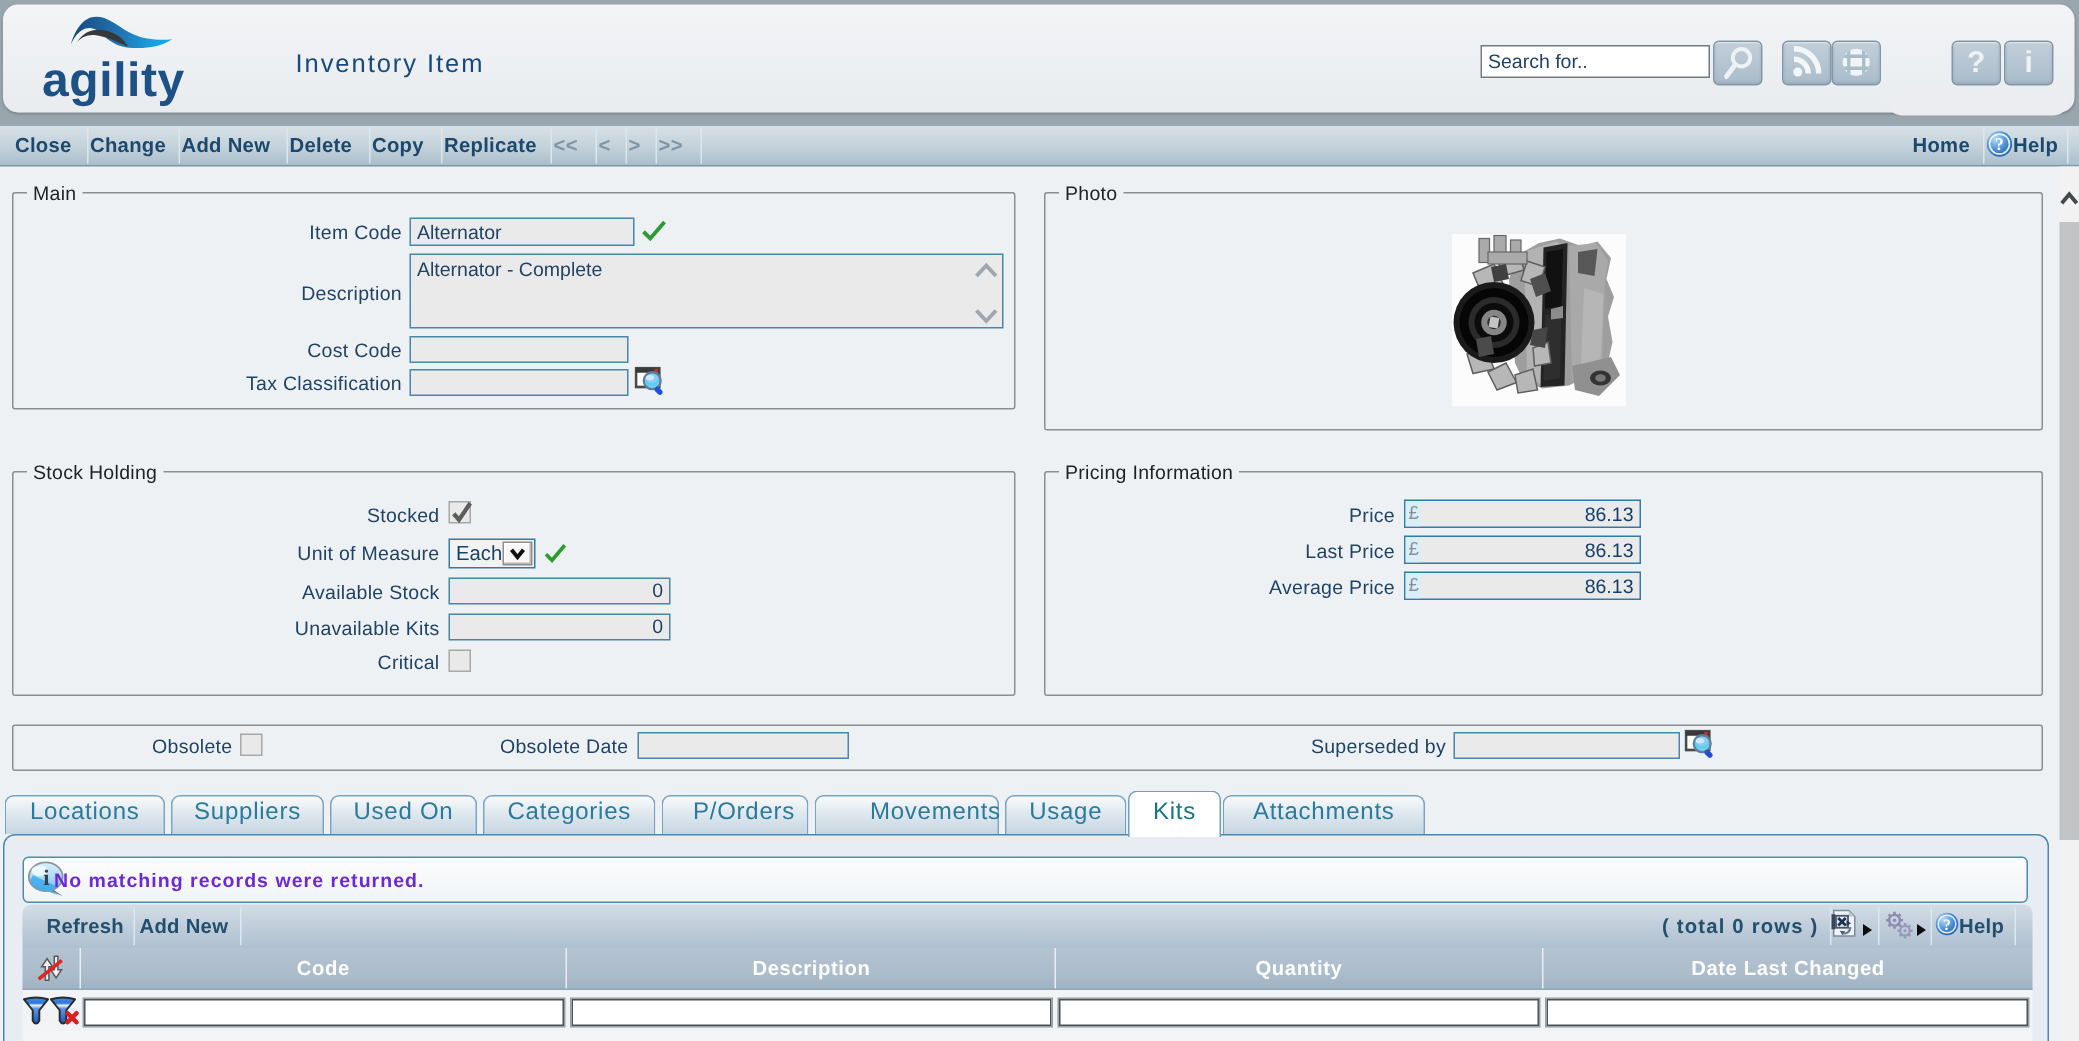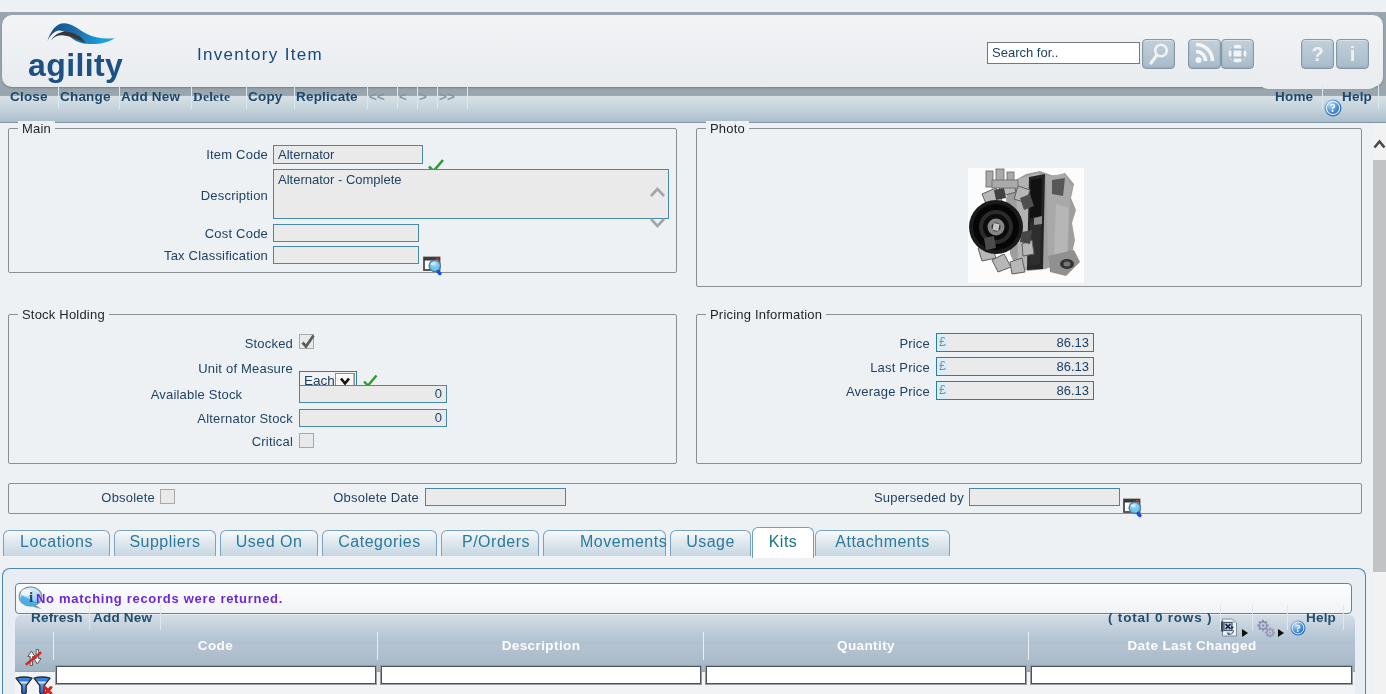--- a/index.html
+++ b/index.html
@@ -1,18 +1,18 @@
 <!DOCTYPE html>
 <html><head>
 <meta charset="utf-8">
 <style>
 * { margin:0; padding:0; box-sizing:border-box; }
 html,body { width:1386px; height:694px; overflow:hidden; }
 body { font-family:"Liberation Sans", sans-serif; background:#eef1f4; position:relative; }
-.abs { position:absolute;margin-top:12px; }
+.abs { position:absolute; }
 .lbl { position:absolute; font-size:13px; color:#1f4265; letter-spacing:0.2px; text-align:right; white-space:nowrap; }
 .inp { position:absolute; background:#eaeaea; border:1px solid #4788a8; font-size:13px; color:#1f4265; }
 .fs { position:absolute; border:1px solid #8b8f92; border-radius:2px; }
 .leg { position:absolute; font-size:13px; color:#1d2124; background:#eef1f4; padding:0 4px; white-space:nowrap; letter-spacing:0.2px; }
 .cb { position:absolute; width:15px; height:15px; background:#e9e9e9; border:1px solid #a8a8a8; }
 .tab { position:absolute; top:530px; height:26px; border:1px solid #79a3c2; border-bottom:none; border-radius:6px 6px 0 0; background:linear-gradient(#f8fafc, #dfe8ee 45%, #c7d6e2); color:#2b799c; text-align:center; font-size:16px; color:#2b7a9d; line-height:22px; letter-spacing:0.5px; }
 .hbtn { width:33px; height:30px; border-radius:4px; background:linear-gradient(#c2cfd9,#a9bcca); border:1px solid #8298a7; box-shadow:inset 0 1px 0 #d8e1e8, inset 0 -1px 2px #96aab8; }
 .tbtn { position:absolute; top:83px; height:28px; line-height:27px; font-size:13.5px; font-weight:bold; color:#1d486d; letter-spacing:0.2px; text-align:left; }
 .tsep { position:absolute; top:85px; height:24px; width:1px; background:#dbe7ee; }
 .arr { color:#7e95a6; font-weight:bold; font-size:13.5px; }
@@ -86,21 +86,21 @@
 <div class="hbtn abs" style="left:1336px;top:27px;font-size:20px;font-weight:bold;color:#eef2f5;text-align:center;line-height:28px;">i</div>
 
 <div class="abs" style="left:0;top:83px;width:1386px;height:28px;background:linear-gradient(#d7e0e6,#c3d1da 55%,#a9bfcc);border-top:1px solid #97abb8;border-bottom:1px solid #8095a3;"></div>
 <div id="toolbar-items">
 <div class="tbtn" style="left:10px;width:46px;">Close</div>
     <div class="tsep" style="left:58px;"></div>
 <div class="tbtn" style="left:60px;width:57px;">Change</div>
     <div class="tsep" style="left:119px;"></div>
 <div class="tbtn" style="left:121px;width:68px;">Add New</div>
     <div class="tsep" style="left:191px;"></div>
-<div class="tbtn" style="left:193px;width:51px;font-family:Liberation Serif, serif;">Delete</div>
+<div class="tbtn" style="left:193px;width:51px;">Delete</div>
     <div class="tsep" style="left:246px;"></div>
 <div class="tbtn" style="left:248px;width:44px;">Copy</div>
     <div class="tsep" style="left:294px;"></div>
 <div class="tbtn" style="left:296px;width:69px;">Replicate</div>
     <div class="tsep" style="left:367px;"></div>
 <div class="tbtn arr" style="left:369px;width:26px;">&lt;&lt;</div>
     <div class="tsep" style="left:397px;"></div>
 <div class="tbtn arr" style="left:399px;width:16px;">&lt;</div>
     <div class="tsep" style="left:417px;"></div>
 <div class="tbtn arr" style="left:419px;width:16px;">&gt;</div>
@@ -219,23 +219,23 @@
       <path d="M2.5,7.5 L6,11.5 L13.5,0.5" fill="none" stroke="#5c5c5c" stroke-width="2.8"></path>
     </svg></div>
 <div class="lbl" style="left:100px;top:361px;width:193px;">Unit of Measure</div>
 <div class="abs" style="left:299px;top:359px;width:58px;height:20px;background:#f2f2f2;border:1.5px solid #2f7ca8;font-size:13.5px;color:#17416b;line-height:17px;padding-left:4px;">Each</div>
 <div class="abs" style="left:335px;top:361px;width:20px;height:16px;background:#f8f8f8;border:1px solid #909090;box-shadow:inset -1px -1px 0 #b8b8b8, inset 1px 1px 0 #ffffff;"><svg width="18" height="14" viewBox="0 0 18 14">
       <path d="M5,4.5 L9,9.5 L13,4.5" fill="none" stroke="#111" stroke-width="2.6"></path>
     </svg></div>
 <div class="abs" style="left:362px;top:362px;"><svg width="16" height="14" viewBox="0 0 16 14">
       <path d="M2,7.5 L6,11.5 L14.5,1.5" fill="none" stroke="#2a9e2a" stroke-width="2.4"></path>
     </svg></div>
-<div class="lbl" style="left:100px;top:387px;width:193px;text-align:center;">Available Stock</div>
+<div class="lbl" style="left:100px;top:387px;width:193px;">Available Stock</div>
 <div class="inp" style="left:299px;top:385px;width:148px;height:18px;text-align:right;line-height:16px;padding:0 4px;">0</div>
-<div class="lbl" style="left:100px;top:411px;width:193px;">Alternator Stock</div>
+<div class="lbl" style="left:100px;top:411px;width:193px;">Unavailable Kits</div>
 <div class="inp" style="left:299px;top:409px;width:148px;height:18px;text-align:right;line-height:16px;padding:0 4px;">0</div>
 <div class="lbl" style="left:100px;top:434px;width:193px;">Critical</div>
 <div class="cb" style="left:299px;top:433px;"></div>
 
 <div class="fs" style="left:696px;top:314px;width:666px;height:150px;"></div>
 <div class="leg" style="left:706px;top:307px;">Pricing Information</div>
 <div class="lbl" style="left:700px;top:336px;width:230px;">Price</div>
 <div class="inp pin" style="left:936px;top:333px;width:158px;height:19px;">
     <b>£</b>
     <span>86.13</span>

